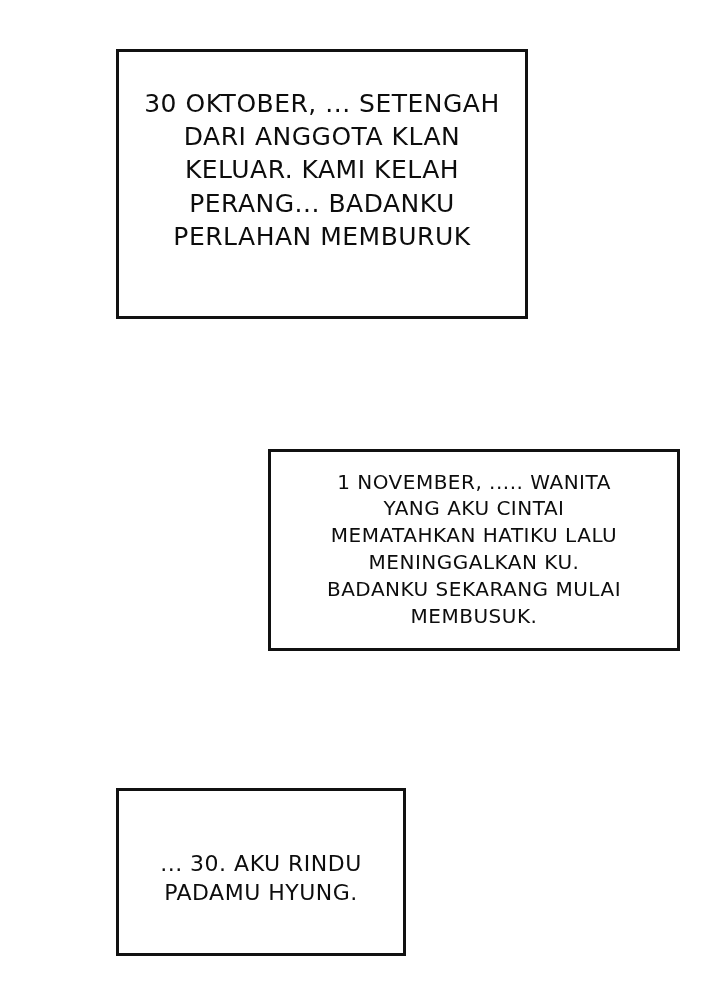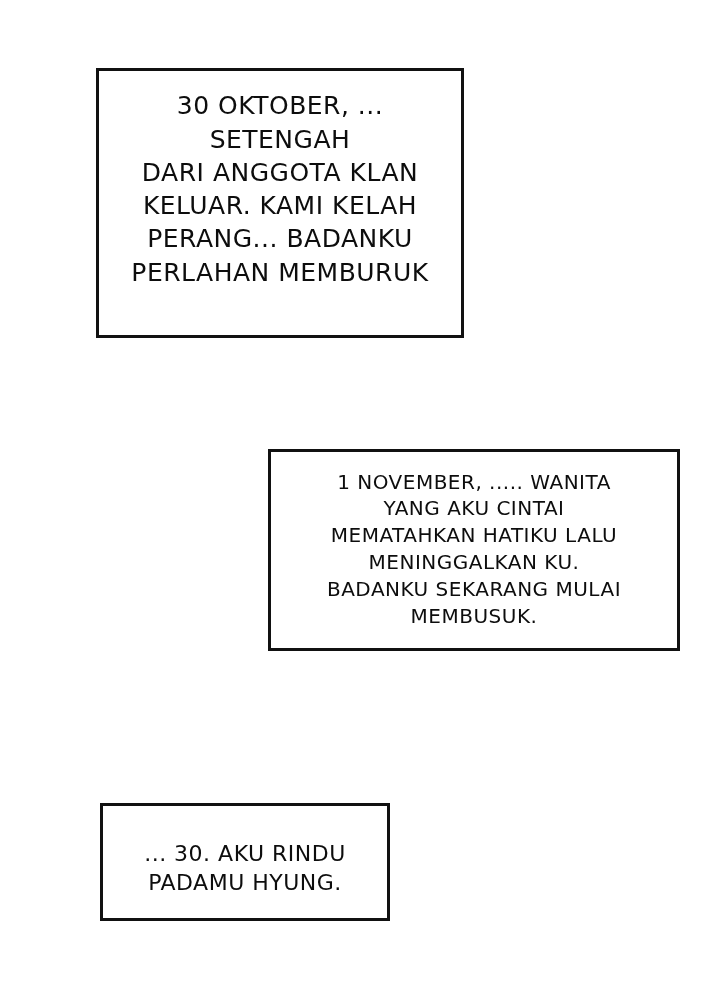--- a/index.html
+++ b/index.html
@@ -35,25 +35,24 @@
     font-weight: 400;
     color: #0d0d0d;
     letter-spacing: 0.5px;
     line-height: 1.32;
     white-space: pre-line;
     text-transform: uppercase;
   }
 
   
   #panel-1 {
-    left: 96px;
+    left: 116px;
     top: 49px;
-    width: 368px;
+    width: 412px;
     height: 270px;
-    margin-top: 19px;
   }
   #panel-1 .panel-text {
     font-size: 25px;
     line-height: 1.33;
     padding: 0 12px;
     transform: translateY(-14px);
   }
 
   
   #panel-2 {
@@ -64,25 +63,24 @@
   }
   #panel-2 .panel-text {
     font-size: 20px;
     line-height: 1.34;
     padding: 0 10px;
     transform: translateY(-1px);
   }
 
   
   #panel-3 {
-    left: 100px;
+    left: 116px;
     top: 788px;
     width: 290px;
-    height: 118px;
-    margin-top: 15px;
+    height: 168px;
   }
   #panel-3 .panel-text {
     font-size: 22px;
     line-height: 1.34;
     padding: 0 10px;
     transform: translateY(6px);
   }
 </style>
 </head>
 <body>

